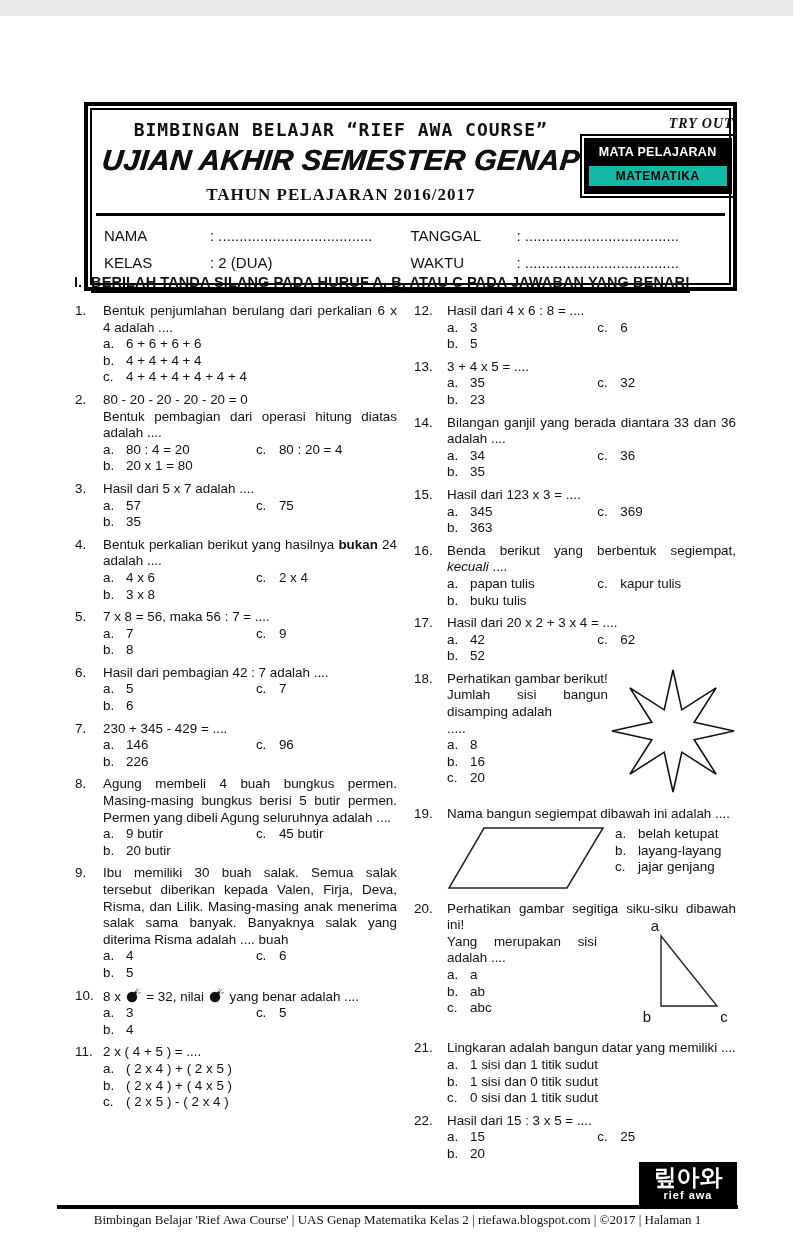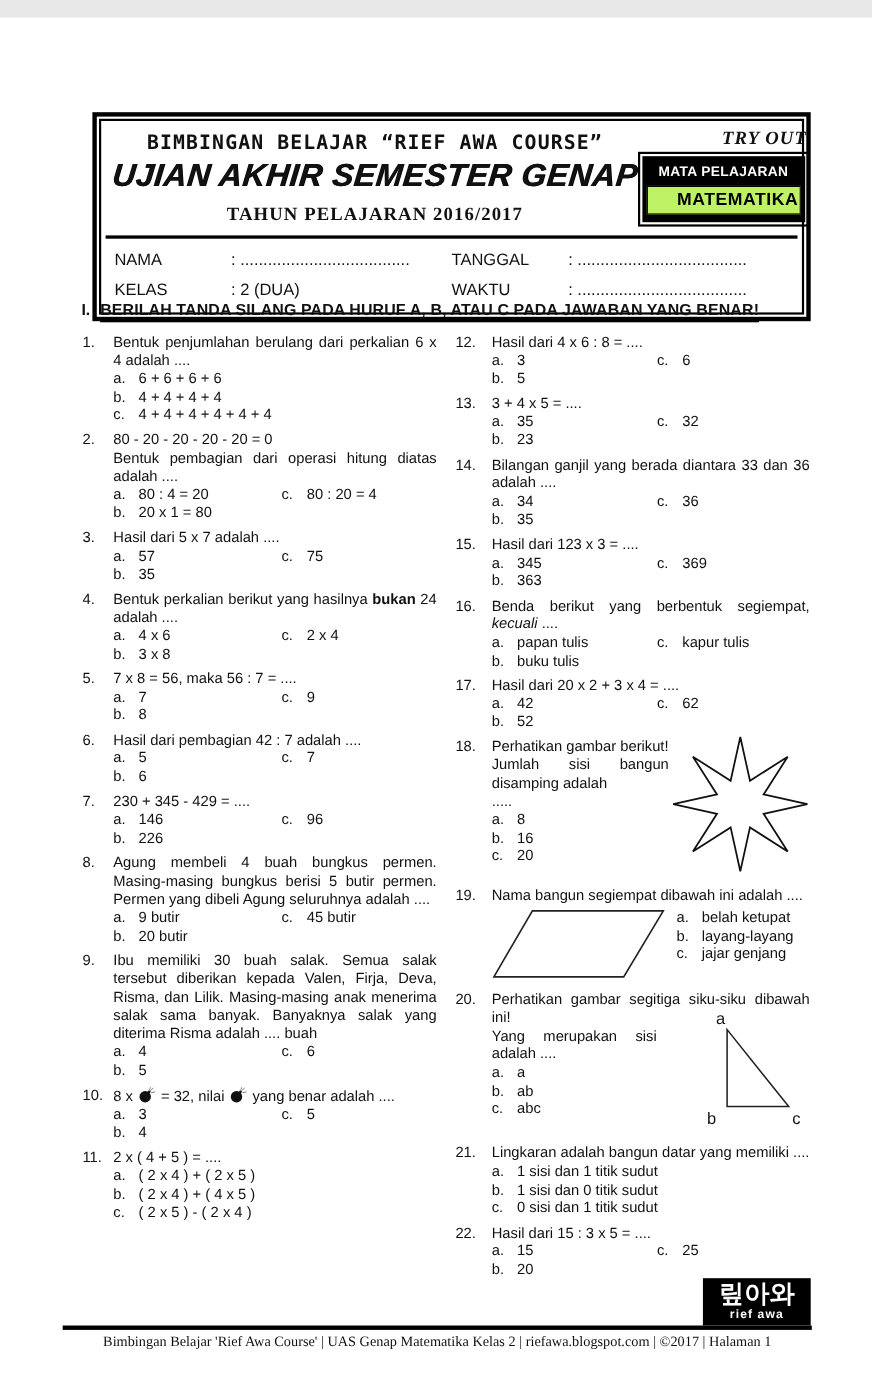--- a/index.html
+++ b/index.html
@@ -26,28 +26,28 @@
     letter-spacing:0.5px; margin-top:3px; transform:skewX(-6deg); white-space:nowrap;
     text-shadow:0.6px 0 #000;
   }
   .year-line {
     font-family:"Liberation Serif", serif; font-weight:bold;
     font-size:17px; letter-spacing:1px; margin-top:8px; white-space:nowrap;
   }
   .header-right { width:168px; display:flex; flex-direction:column; align-items:flex-end; }
   .tryout {
     font-family:"Liberation Serif", serif; font-weight:bold; font-style:italic;
-    font-size:17px; letter-spacing:1px; padding:0 2px 2px 0;
+    font-size:14px; letter-spacing:1px; padding:0 2px 2px 0;
   }
   .subject-badge { border:2px solid #000; padding:2px; width:148px; }
   .badge-black { background:#000; padding:7px 4px; text-align:center; }
   .badge-label { color:#fff; font-weight:bold; font-size:12.5px; letter-spacing:0.3px; white-space:nowrap; }
   .badge-white {
-    background:#bef264; border:1px solid #000; margin-top:6px; padding:3px 1px;
-    color:#000; font-weight:bold; font-size:16px; letter-spacing:0.5px; white-space:nowrap;text-align:right;
+    background:#14b8a6; border:1px solid #000; margin-top:6px; padding:3px 1px;
+    color:#000; font-weight:bold; font-size:12px; letter-spacing:0.5px; white-space:nowrap;
   }
   .header-rule { border-top:3px solid #000; margin:8px -6px 0; }
   .fields-grid {
     display:grid; grid-template-columns:1fr 1fr; row-gap:10px;
     padding:11px 2px 3px; font-size:15px;
   }
   .field { display:flex; min-width:0; }
   .field-label { width:106px; flex-shrink:0; }
   .field-value { flex:1; white-space:nowrap; overflow:hidden; }
 

